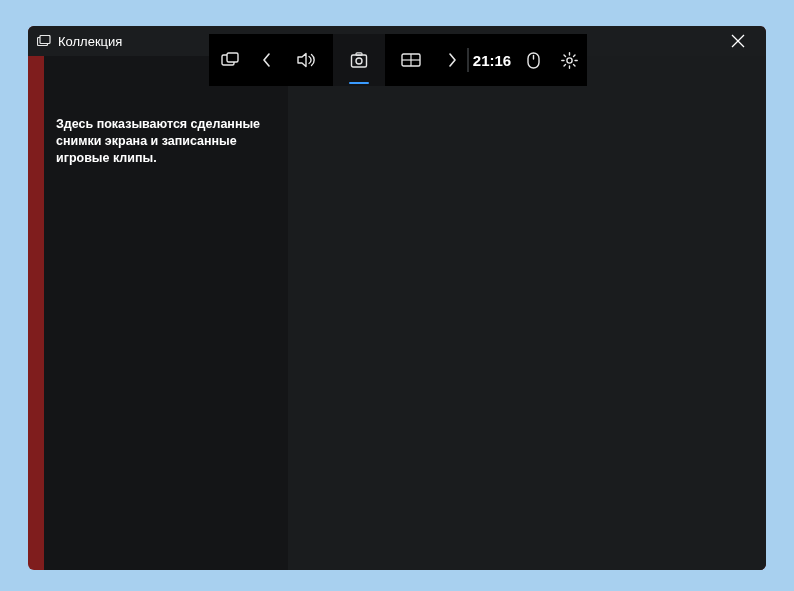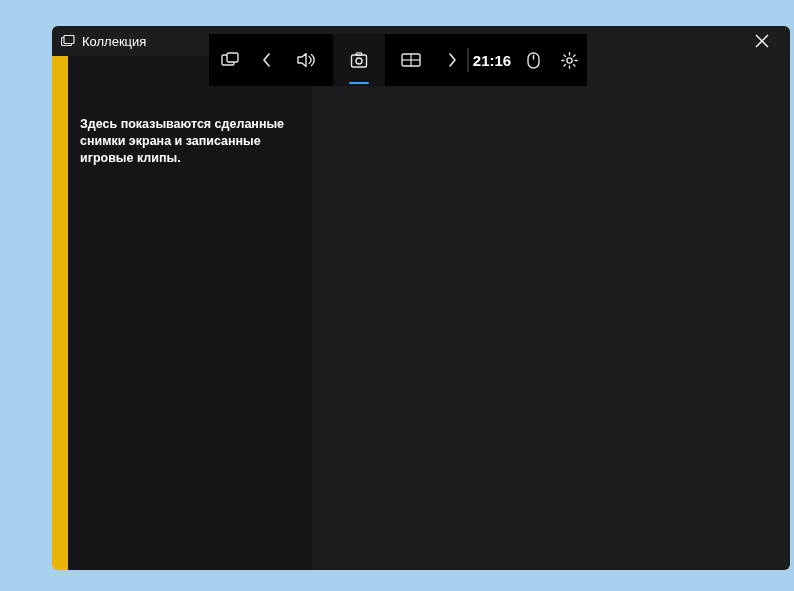--- a/index.html
+++ b/index.html
@@ -10,26 +10,25 @@
     height: 591px;
     overflow: hidden;
     position: relative;
   }
   .window {
     position: absolute;
     left: 28px;
     top: 26px;
     width: 738px;
     height: 544px;
-    background: #eab308;
+    background: #7f1d1d;
     border-radius: 6px;
     display: flex;
     flex-direction: column;
     overflow: hidden;
-    margin-left: 24px;
   }
   .titlebar {
     height: 30px;
     display: flex;
     align-items: center;
     padding: 0 8px;
     background: #1b1d1f;
     color: #ffffff;
     font-size: 13px;
     position: relative;

